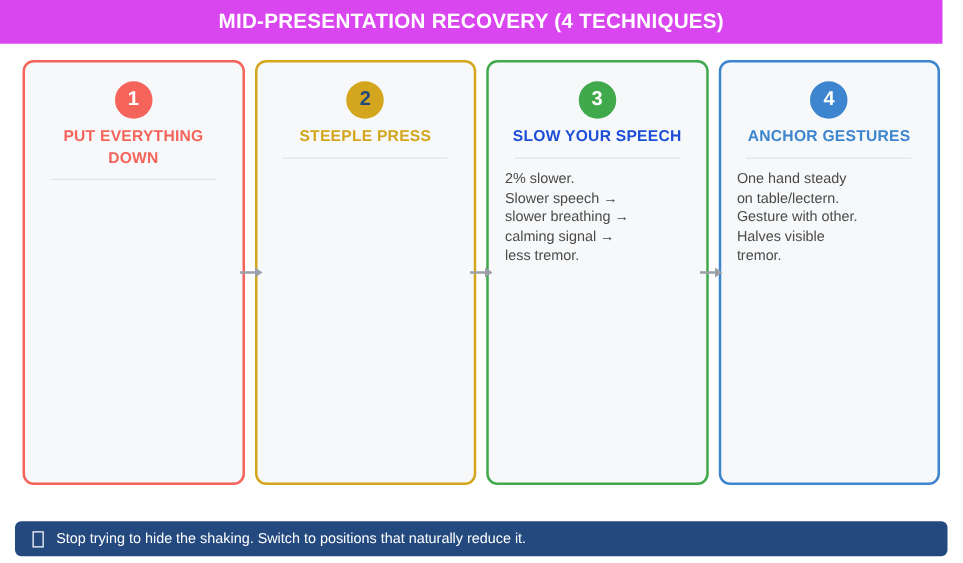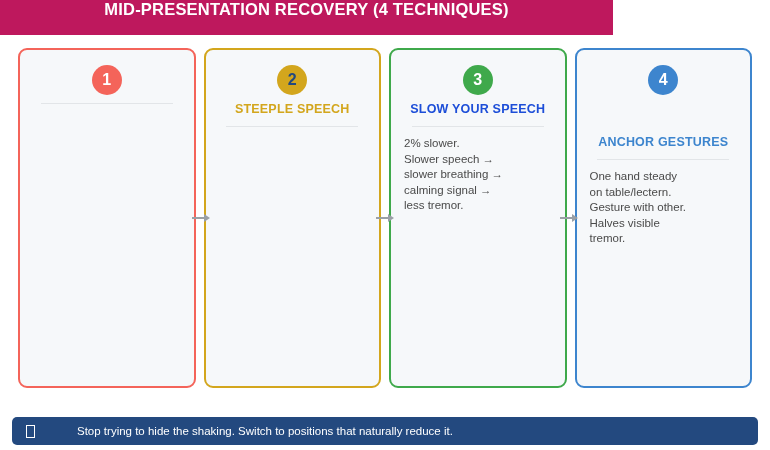--- a/index.html
+++ b/index.html
@@ -13,25 +13,25 @@
     font-family: "Liberation Sans", sans-serif;
     overflow: hidden;
     position: relative;
   }
 
   
   .header-bar {
     position: absolute;
     left: 0;
     top: 0;
-    width: 613px;
+    width: 754px;
     height: 35px;
-    background: #be185d;
-    display: flex;
-    align-items: flex-start;
+    background: #d946ef;
+    display: flex;
+    align-items: center;
     justify-content: center;
   }
   .header-title {
     color: #ffffff;
     font-size: 16.5px;
     font-weight: bold;
     letter-spacing: 0.2px;
     white-space: nowrap;
   }
 
@@ -85,21 +85,21 @@
     font-size: 12.5px;
     font-weight: bold;
     text-align: center;
     line-height: 17px;
     letter-spacing: 0.2px;
     margin: 0 0 6px 0;
   }
   .c1 .card-title { color: #F4645A; }
   .c2 .card-title { color: #D3A61D; }
   .c3 .card-title { color: #1d4ed8; }
-  .c4 .card-title { color: #3D85CE; margin-top: 33px; }
+  .c4 .card-title { color: #3D85CE; }
 
   .card-divider {
     width: 86%;
     height: 1px;
     background: #E2E5E8;
     margin: 2px 0 9px 0;
     flex: none;
   }
 
   .card-body {
@@ -161,40 +161,40 @@
     border: 1px solid #ffffff;
     box-sizing: border-box;
     margin-right: 10px;
     flex: none;
   }
   .footer-text {
     color: #ffffff;
     font-size: 11.5px;
     line-height: 13px;
     white-space: nowrap;
-    margin-left: 32px;
   }
 </style>
 </head>
 <body>
 
 <div class="header-bar">
   <div class="header-title">MID-PRESENTATION RECOVERY (4 TECHNIQUES)</div>
 </div>
 
 <div class="cards-row">
 
   <div class="card c1">
     <div class="badge">1</div>
+    <div class="card-title">PUT EVERYTHING DOWN</div>
     <div class="card-divider"></div>
   </div>
 
   <div class="card c2">
     <div class="badge">2</div>
-    <div class="card-title">STEEPLE SPEECH</div>
+    <div class="card-title">STEEPLE PRESS</div>
     <div class="card-divider"></div>
   </div>
 
   <div class="card c3">
     <div class="badge">3</div>
     <div class="card-title">SLOW YOUR SPEECH</div>
     <div class="card-divider"></div>
     <div class="card-body">2% slower.
 Slower speech →
 slower breathing →

